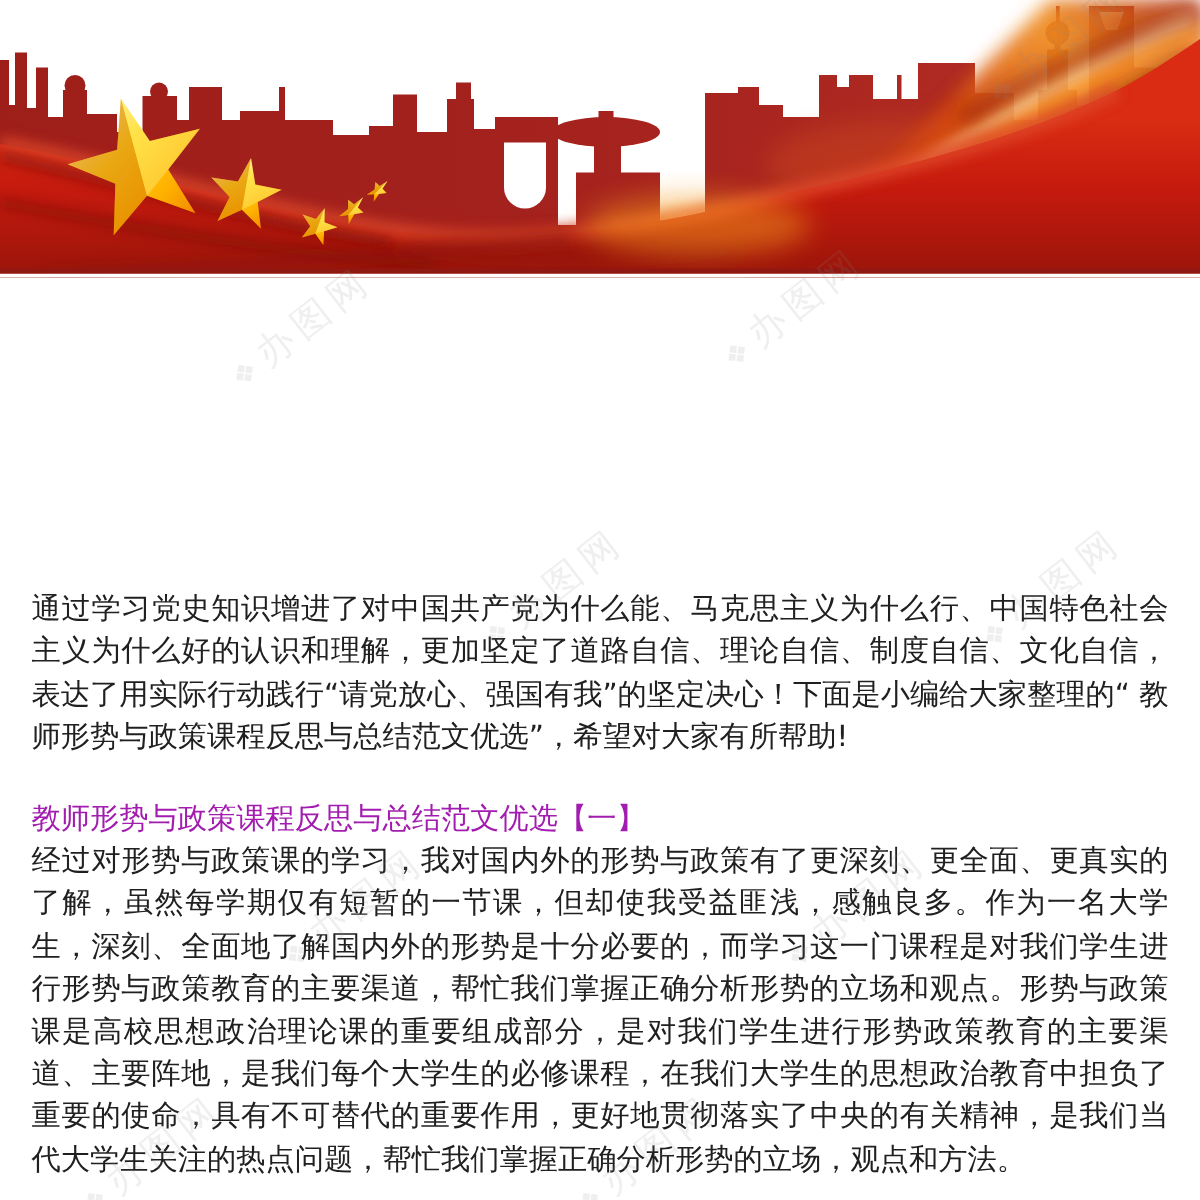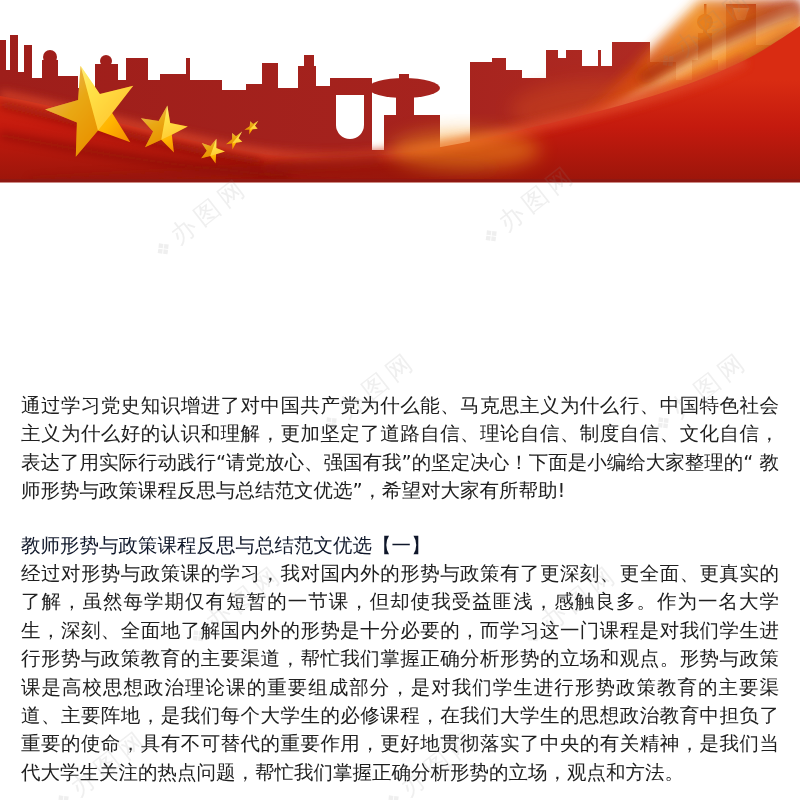--- a/index.html
+++ b/index.html
@@ -14,21 +14,21 @@
   
   .content{
     position:absolute;top:392px;left:21px;width:758px;
     font-size:19.5px;line-height:28.4px;color:#202020;
     text-align:justify;text-justify:inter-ideograph;
     word-break:break-all;
   }
   .content p{margin:0;}
   .content h2{
     margin:26px 0 0 0;font-size:19.5px;line-height:28.4px;
-    font-weight:normal;color:#0f172a;
+    font-weight:normal;color:#a21caf;
   }
   
   .wm-layer{position:absolute;top:0;left:0;width:800px;height:800px;pointer-events:none;}
   .wm{
     position:absolute;transform:translate(-50%,-50%) rotate(-38deg);
     color:#8a8a8a;opacity:.13;font-size:25px;letter-spacing:5px;
     white-space:nowrap;
   }
   .wm .wm-logo{font-size:19px;margin-right:6px;letter-spacing:0;}
 </style>

